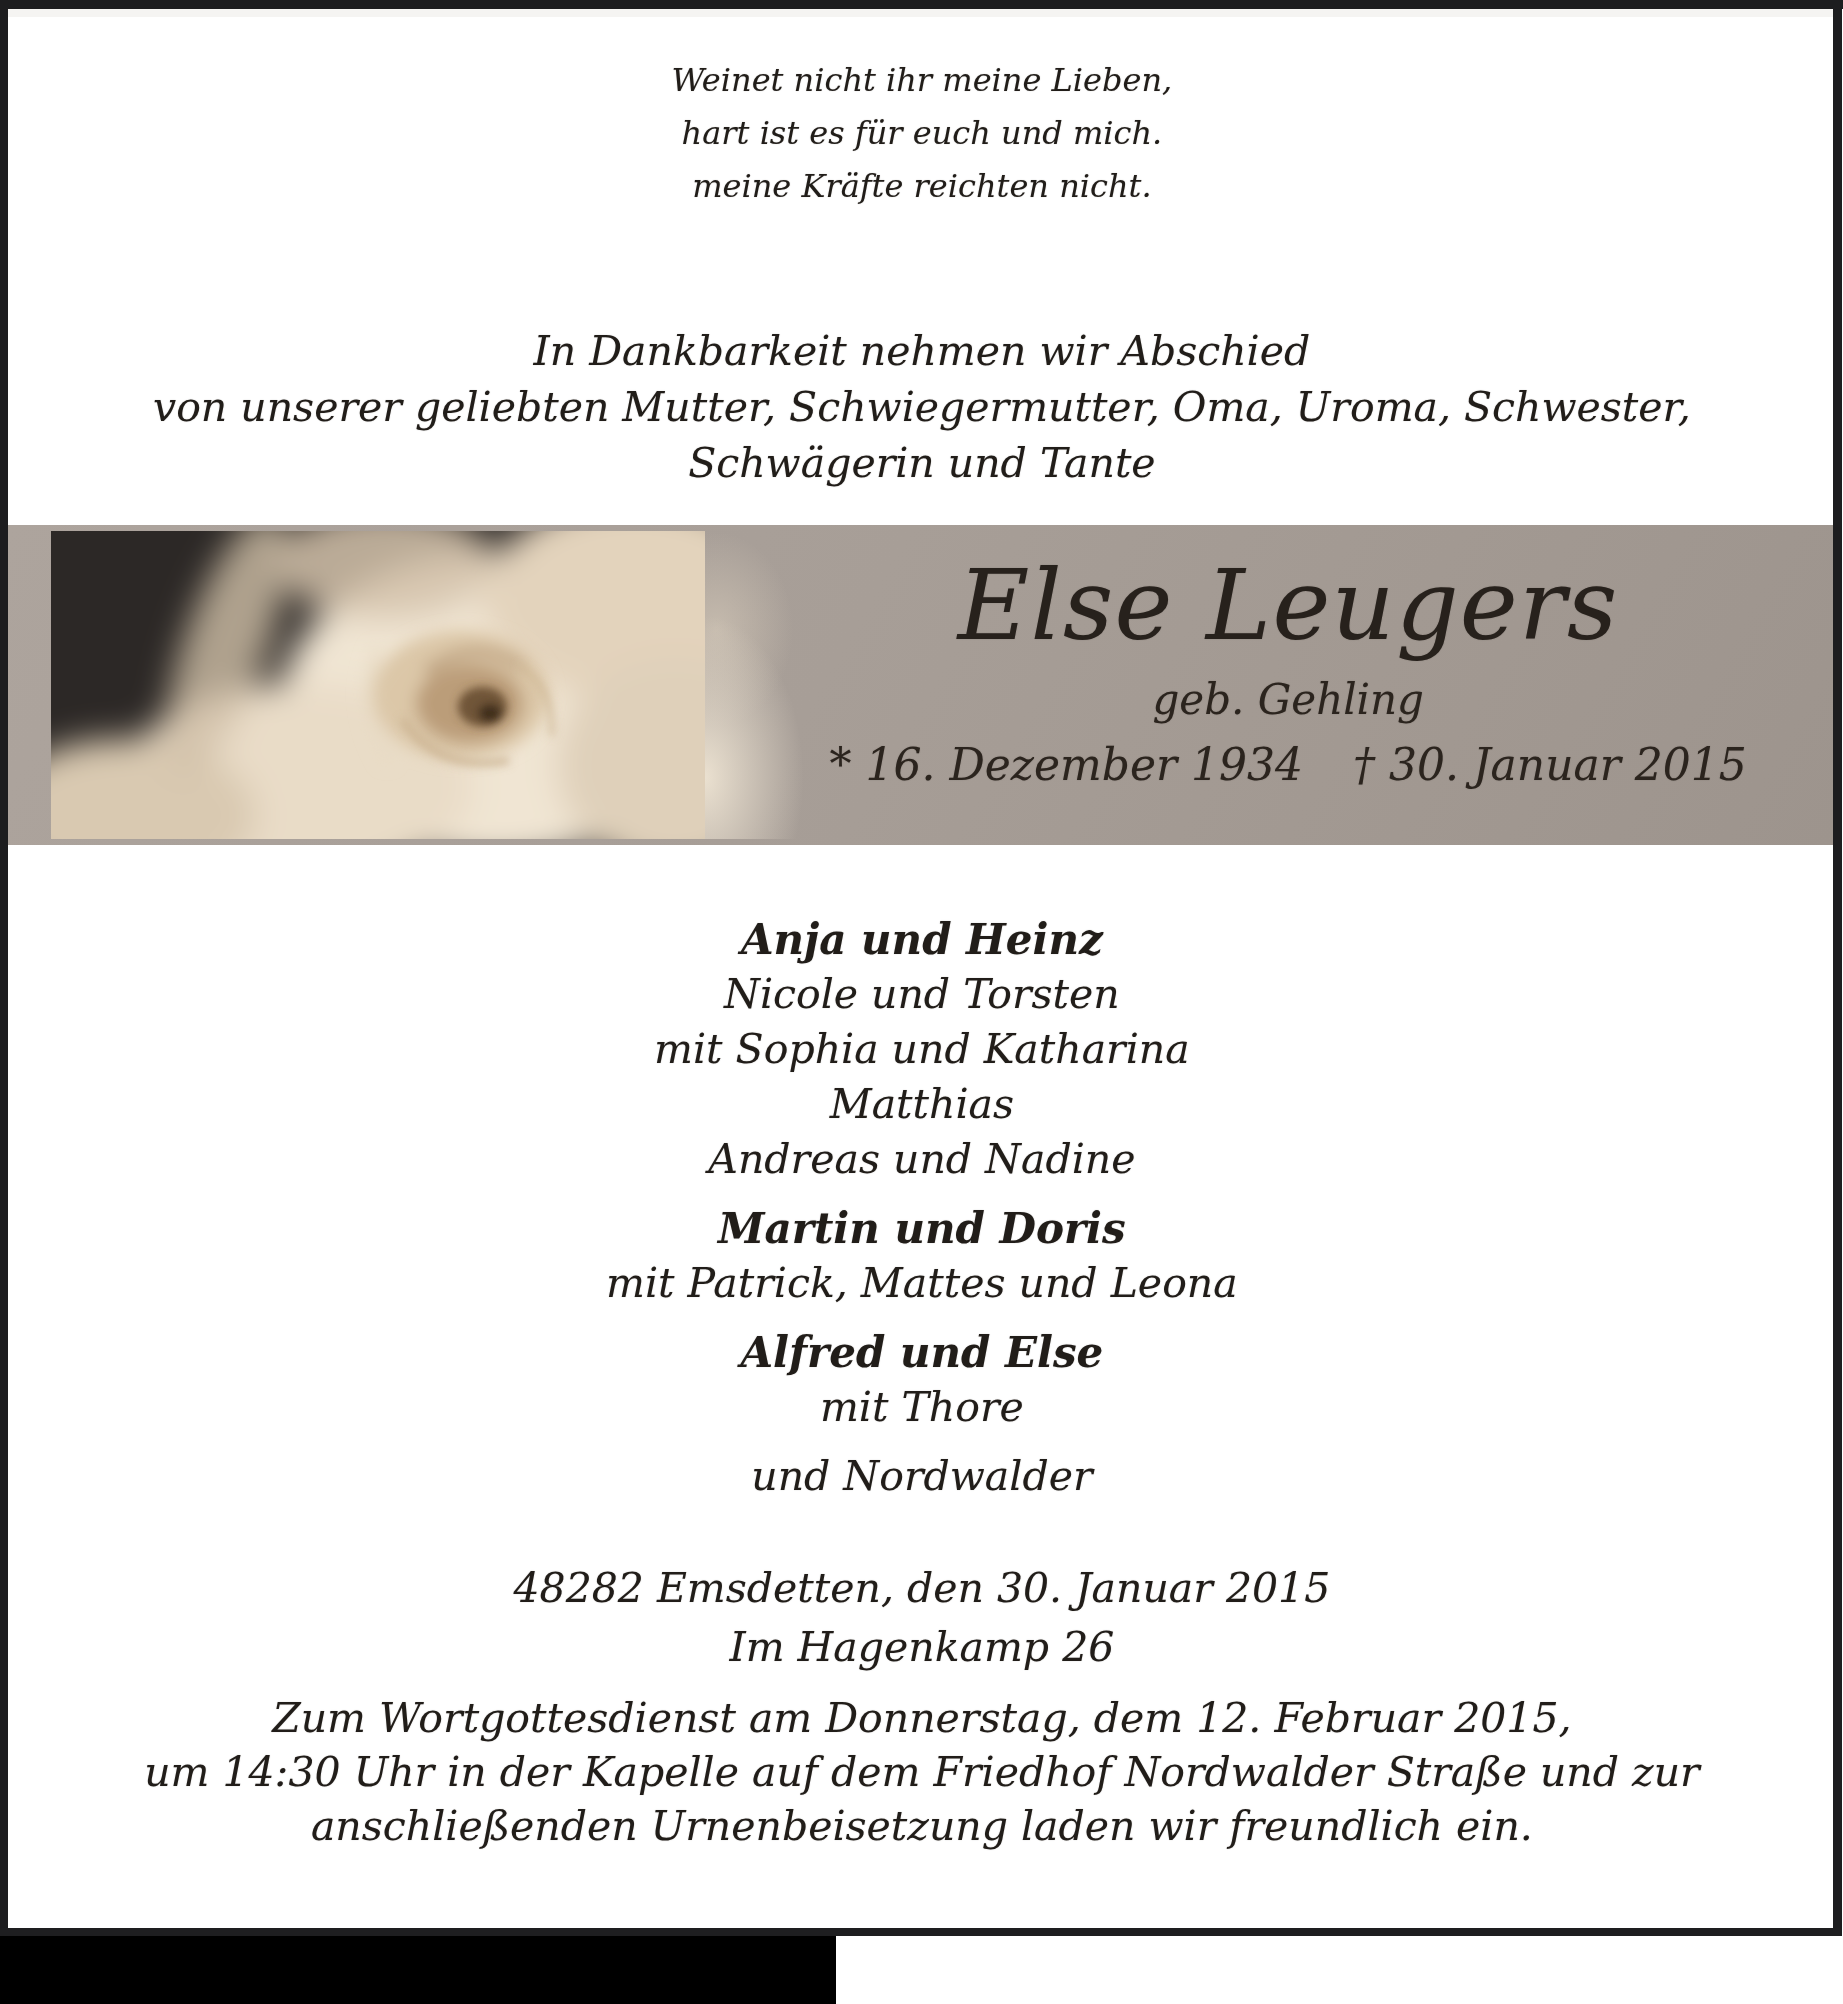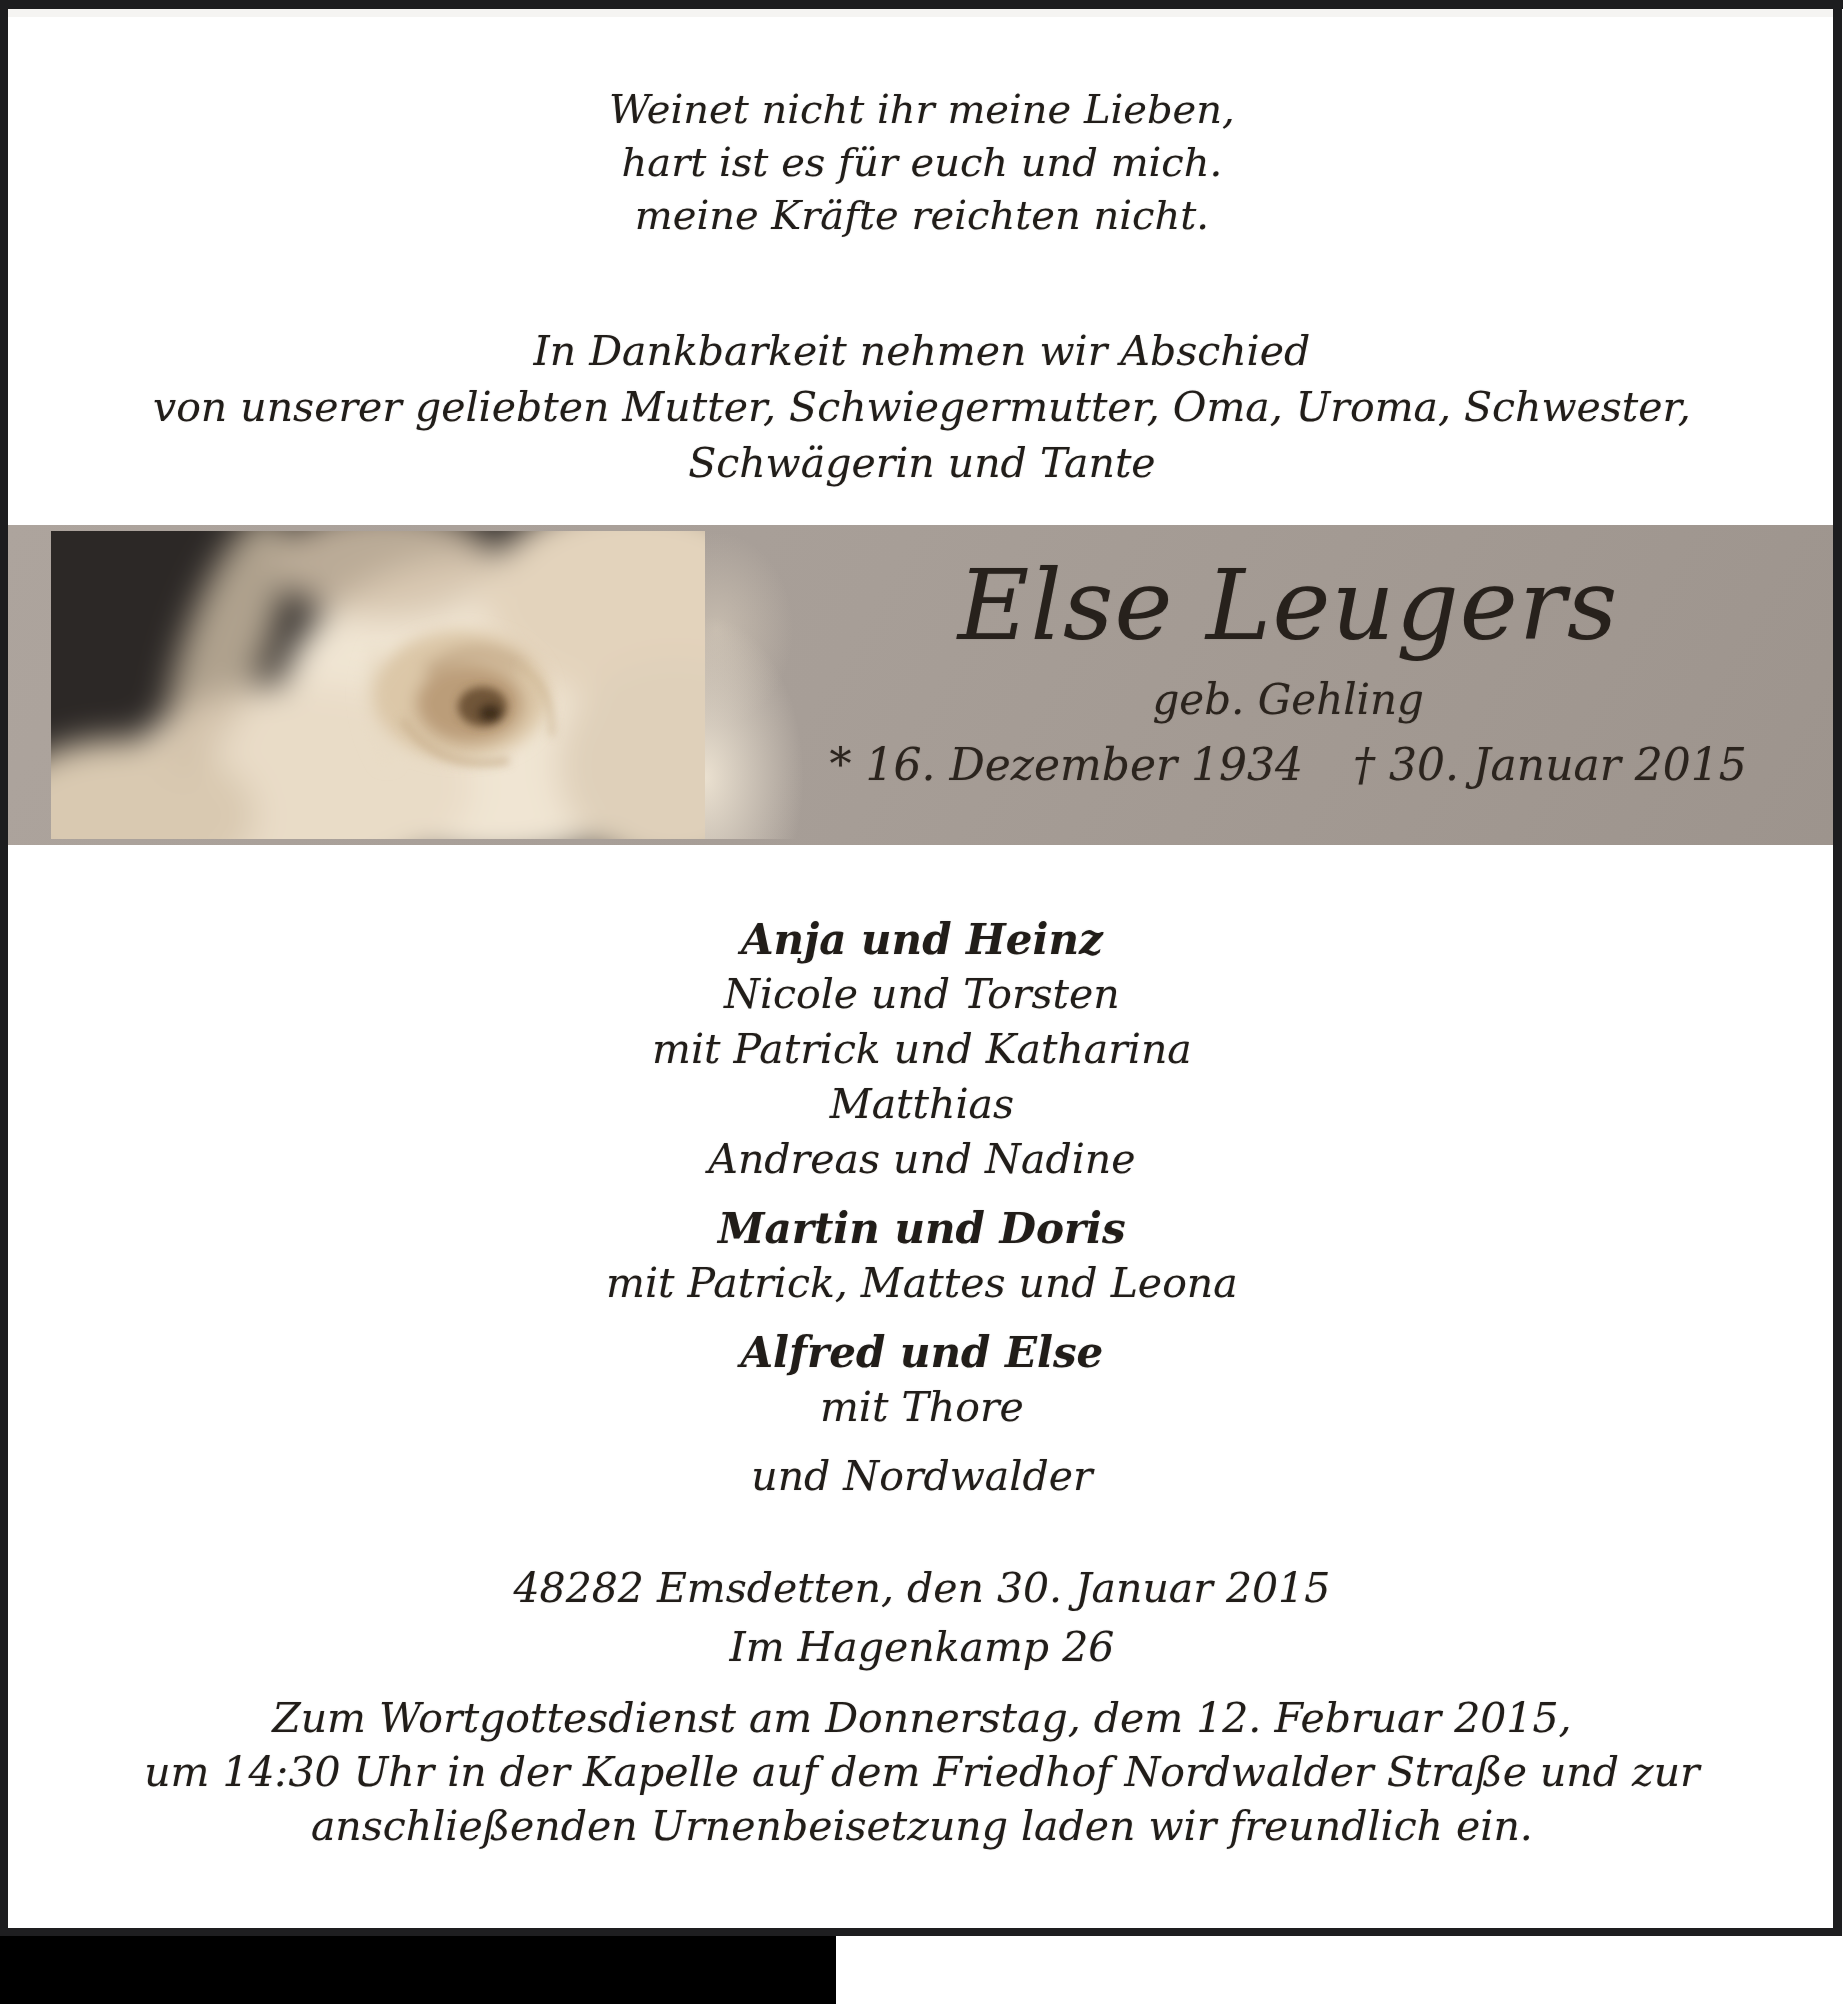--- a/index.html
+++ b/index.html
@@ -17,21 +17,21 @@
   .frame-left{position:absolute;left:0;top:0;width:8.2px;height:1936px;background:#1d1d1f;}
   .frame-right{position:absolute;left:1833px;top:0;width:8.8px;height:1936px;background:#1d1d1f;}
   .frame-bottom{position:absolute;left:0;top:1928px;width:1842px;height:8.2px;background:#1e1e20;}
   .scan-smudge{position:absolute;left:8.2px;top:8.8px;width:1825px;height:8.2px;background:#f5f4f2;}
   
   .redaction{position:absolute;left:0;top:1936px;width:836px;height:69px;background:#000000;}
 
   
   .tblock{position:absolute;left:23.4px;width:1797px;text-align:center;
           text-shadow:0 0 1.2px rgba(40,32,26,.28);}
-  .poem{top:83px;font-size:40px;line-height:53px;}
+  .poem{top:54px;font-size:32px;line-height:53px;}
   .intro{top:323px;font-size:41px;line-height:56px;}
   .family{top:912px;font-size:41px;}
   .family .line{height:55px;line-height:55px;}
   .family .line.bold{font-weight:bold;font-size:42px;}
   .family .line.gap{margin-top:14px;}
   .address{top:1559px;font-size:41px;line-height:59px;}
   .service{top:1691px;font-size:41px;line-height:54px;}
 
   
   .banner{
@@ -124,21 +124,21 @@
       <div class="maiden-name">geb. Gehling</div>
       <div class="dates">
         <span>* 16. Dezember 1934</span><span class="death">† 30. Januar 2015</span>
       </div>
     </div>
   </div>
 
   <div class="tblock family">
       <div class="line bold">Anja und Heinz</div>
       <div class="line">Nicole und Torsten</div>
-      <div class="line">mit Patrick und Katharina</div>
+      <div class="line">mit Sophia und Katharina</div>
       <div class="line">Matthias</div>
       <div class="line">Andreas und Nadine</div>
       <div class="line bold gap">Martin und Doris</div>
       <div class="line">mit Patrick, Mattes und Leona</div>
       <div class="line bold gap">Alfred und Else</div>
       <div class="line">mit Thore</div>
       <div class="line gap">und Nordwalder</div>
     </div>
 
   <div class="tblock address">

